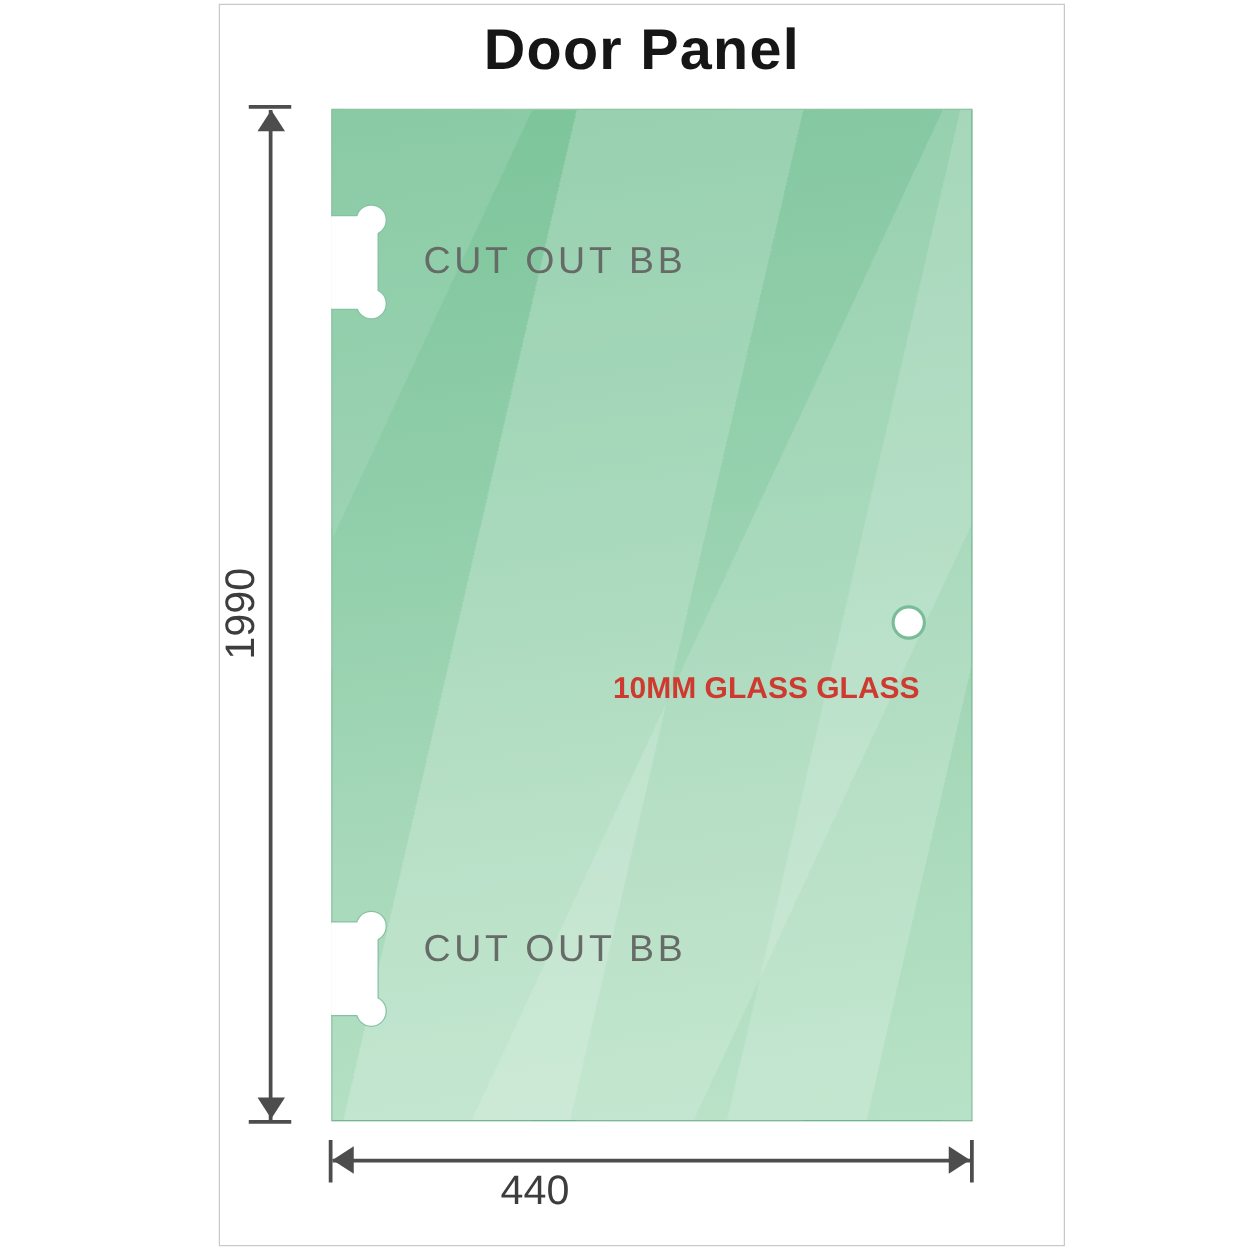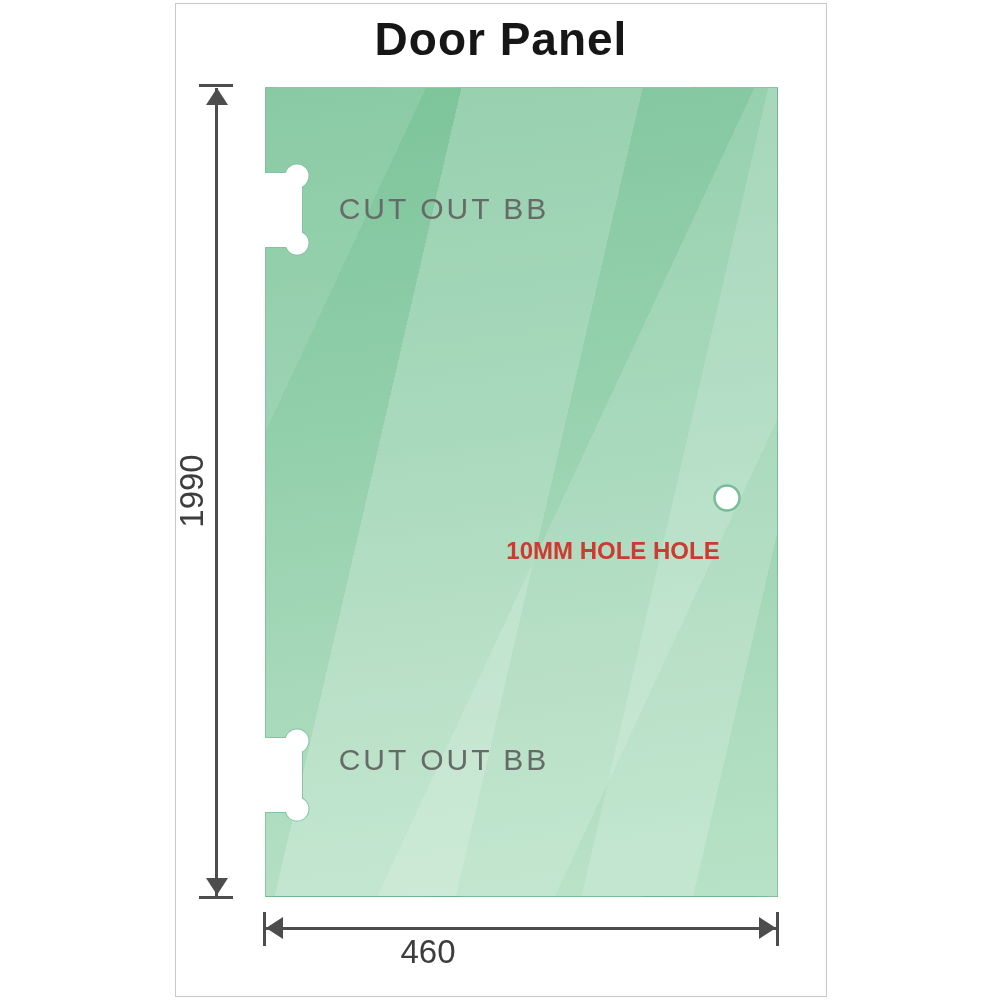--- a/index.html
+++ b/index.html
@@ -18,20 +18,21 @@
     background: #ffffff;
   }
   .frame {
     position: absolute;
     left: 175px;
     top: 3px;
     width: 650px;
     height: 992px;
     border: 1px solid #c9c9c9;
     background: #ffffff;
+    padding-left: 25px;
   }
   .title {
     position: absolute;
     left: 0;
     top: 8px;
     width: 100%;
     text-align: center;
     font-size: 46px;
     font-weight: 700;
     letter-spacing: 1px;
@@ -146,35 +147,35 @@
             <circle cx="32" cy="722" r="11.5"></circle>
             <rect x="-3" y="651" width="40" height="74"></rect>
           </g>
         </g>
 
         <circle cx="462" cy="411" r="12.5" fill="#ffffff" stroke="#79bd98" stroke-width="2.5"></circle>
       </svg>
 
       <div class="cutout-label top">CUT OUT BB</div>
       <div class="cutout-label bottom">CUT OUT BB</div>
-      <div class="hole-label">10MM HOLE HOLE</div>
+      <div class="hole-label">10MM GLASS GLASS</div>
     </div>
 
     <div>
       <div class="dim-part cap-h" style="left:23px; top:80px;"></div>
       <div class="dim-part cap-h" style="left:23px; top:892px;"></div>
       <div class="dim-part" style="left:39px; top:84px; width:3px; height:808px;"></div>
       <div class="arrow up" style="left:30px; top:84px;"></div>
       <div class="arrow down" style="left:30px; top:874px;"></div>
       <div class="dim-text vertical" style="left:16px; top:487px;">1990</div>
     </div>
 
     <div>
       <div class="dim-part cap-v" style="left:87px;  top:908px;"></div>
       <div class="dim-part cap-v" style="left:600px; top:908px;"></div>
       <div class="dim-part" style="left:90px; top:923px; width:510px; height:3px;"></div>
       <div class="arrow left" style="left:90px;  top:913px;"></div>
       <div class="arrow right" style="left:583px; top:913px;"></div>
-      <div class="dim-text" style="left:252px; top:948px;">460</div>
+      <div class="dim-text" style="left:252px; top:948px;">440</div>
     </div>
 
   </div>
 </div>
 
 </body></html>

